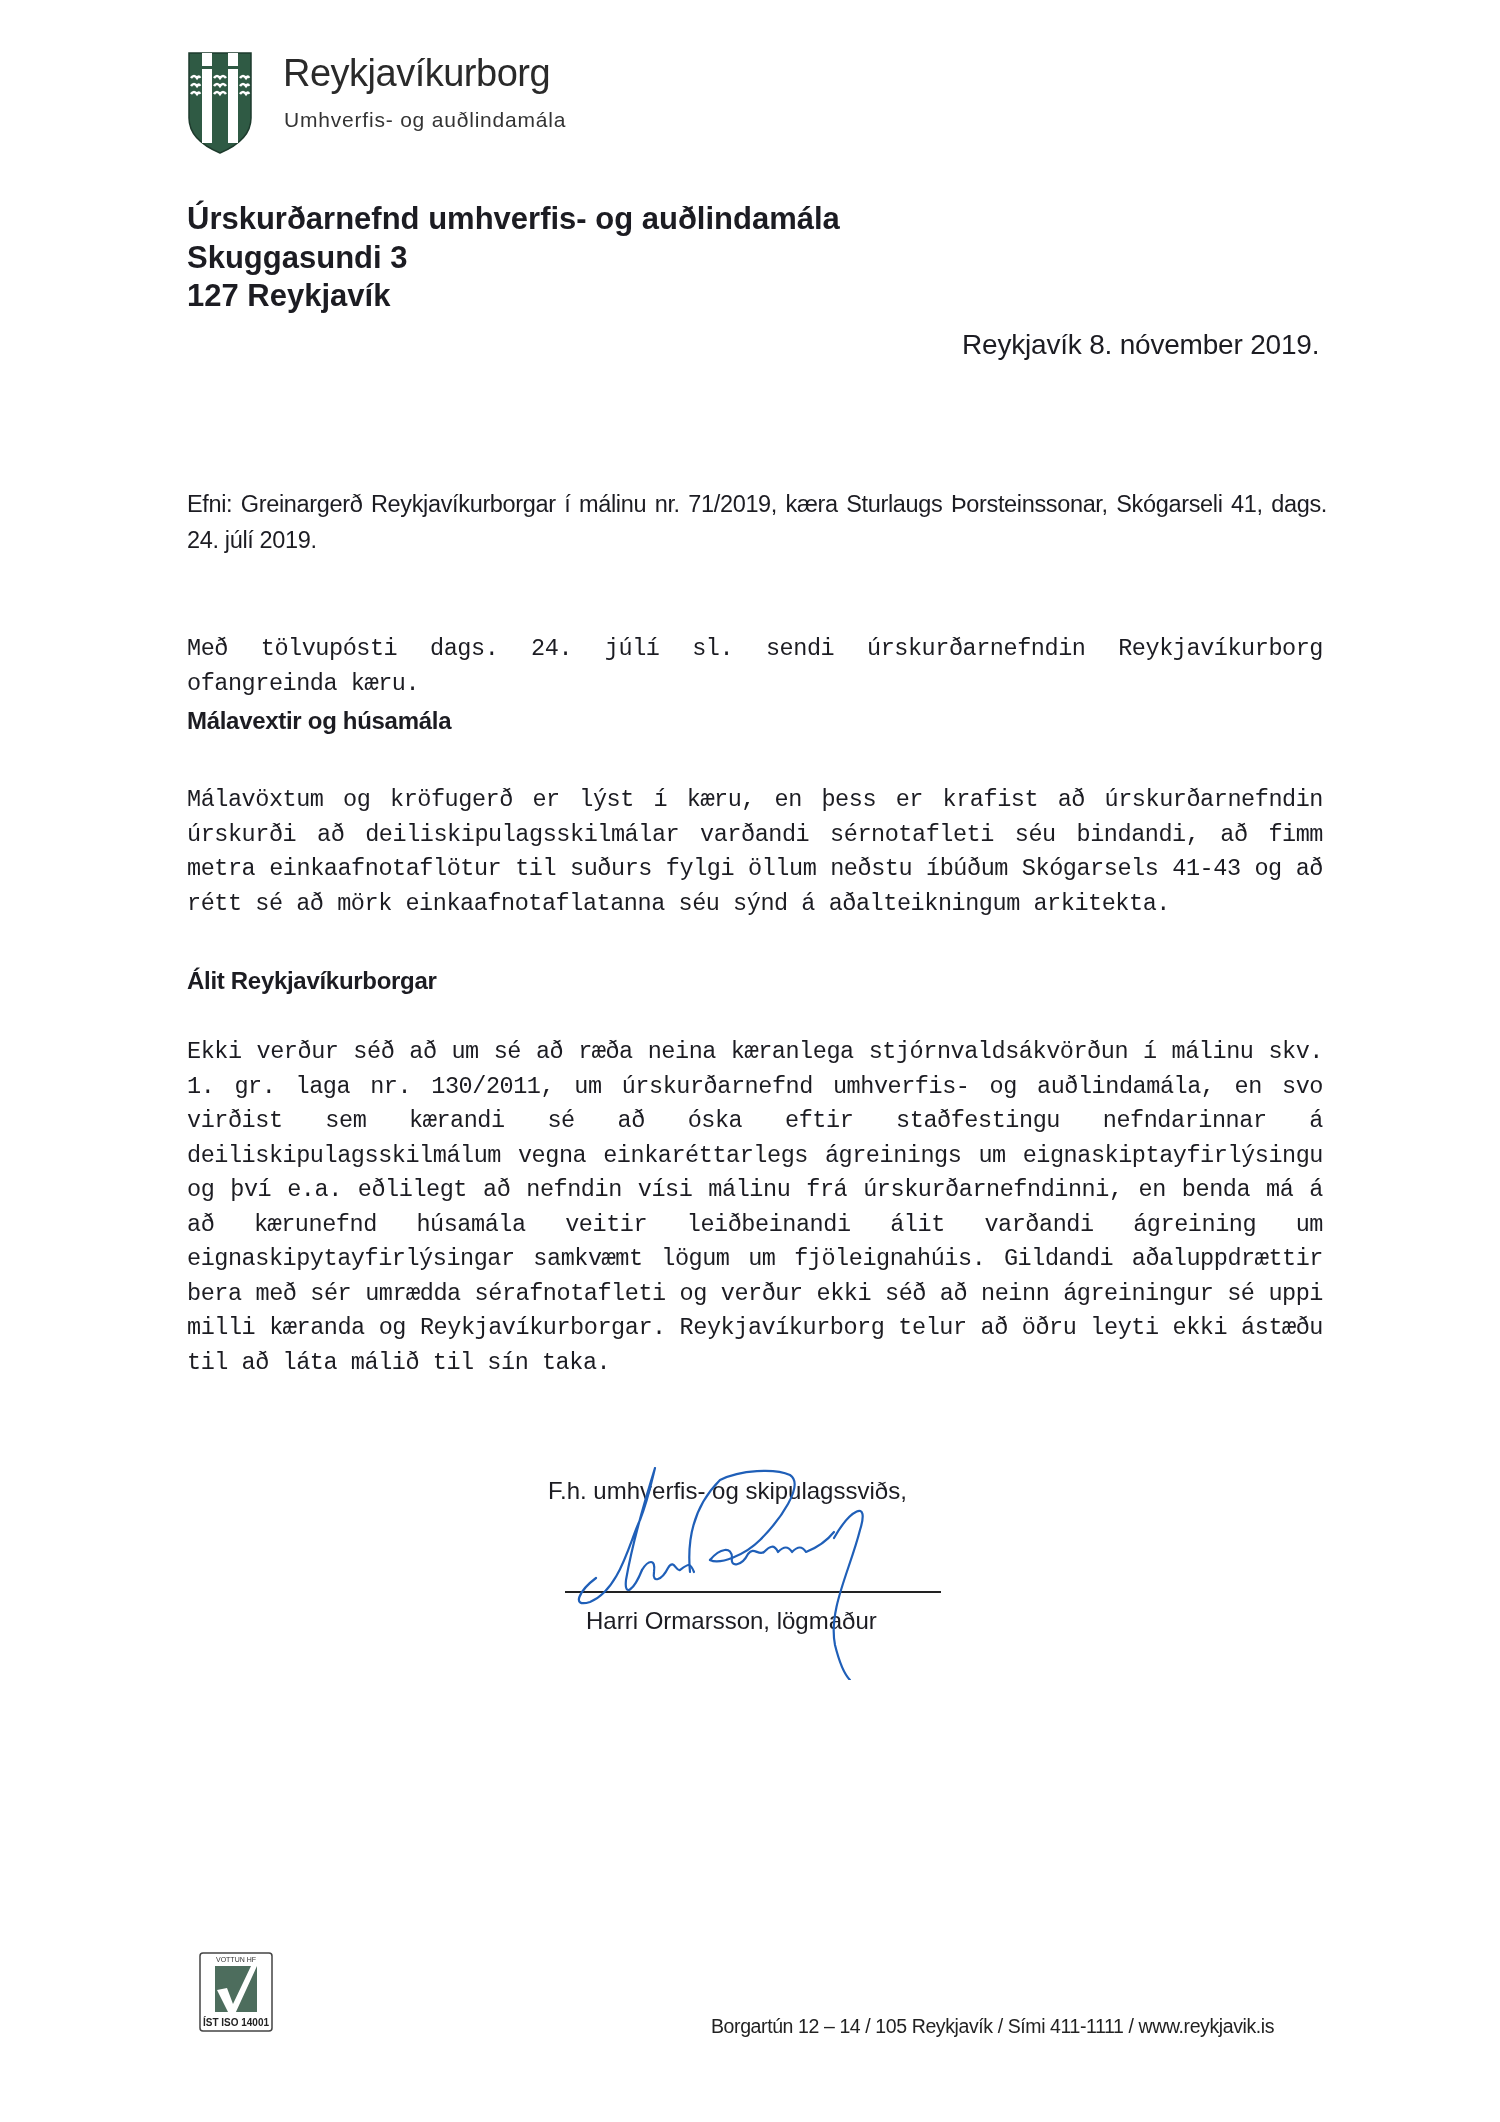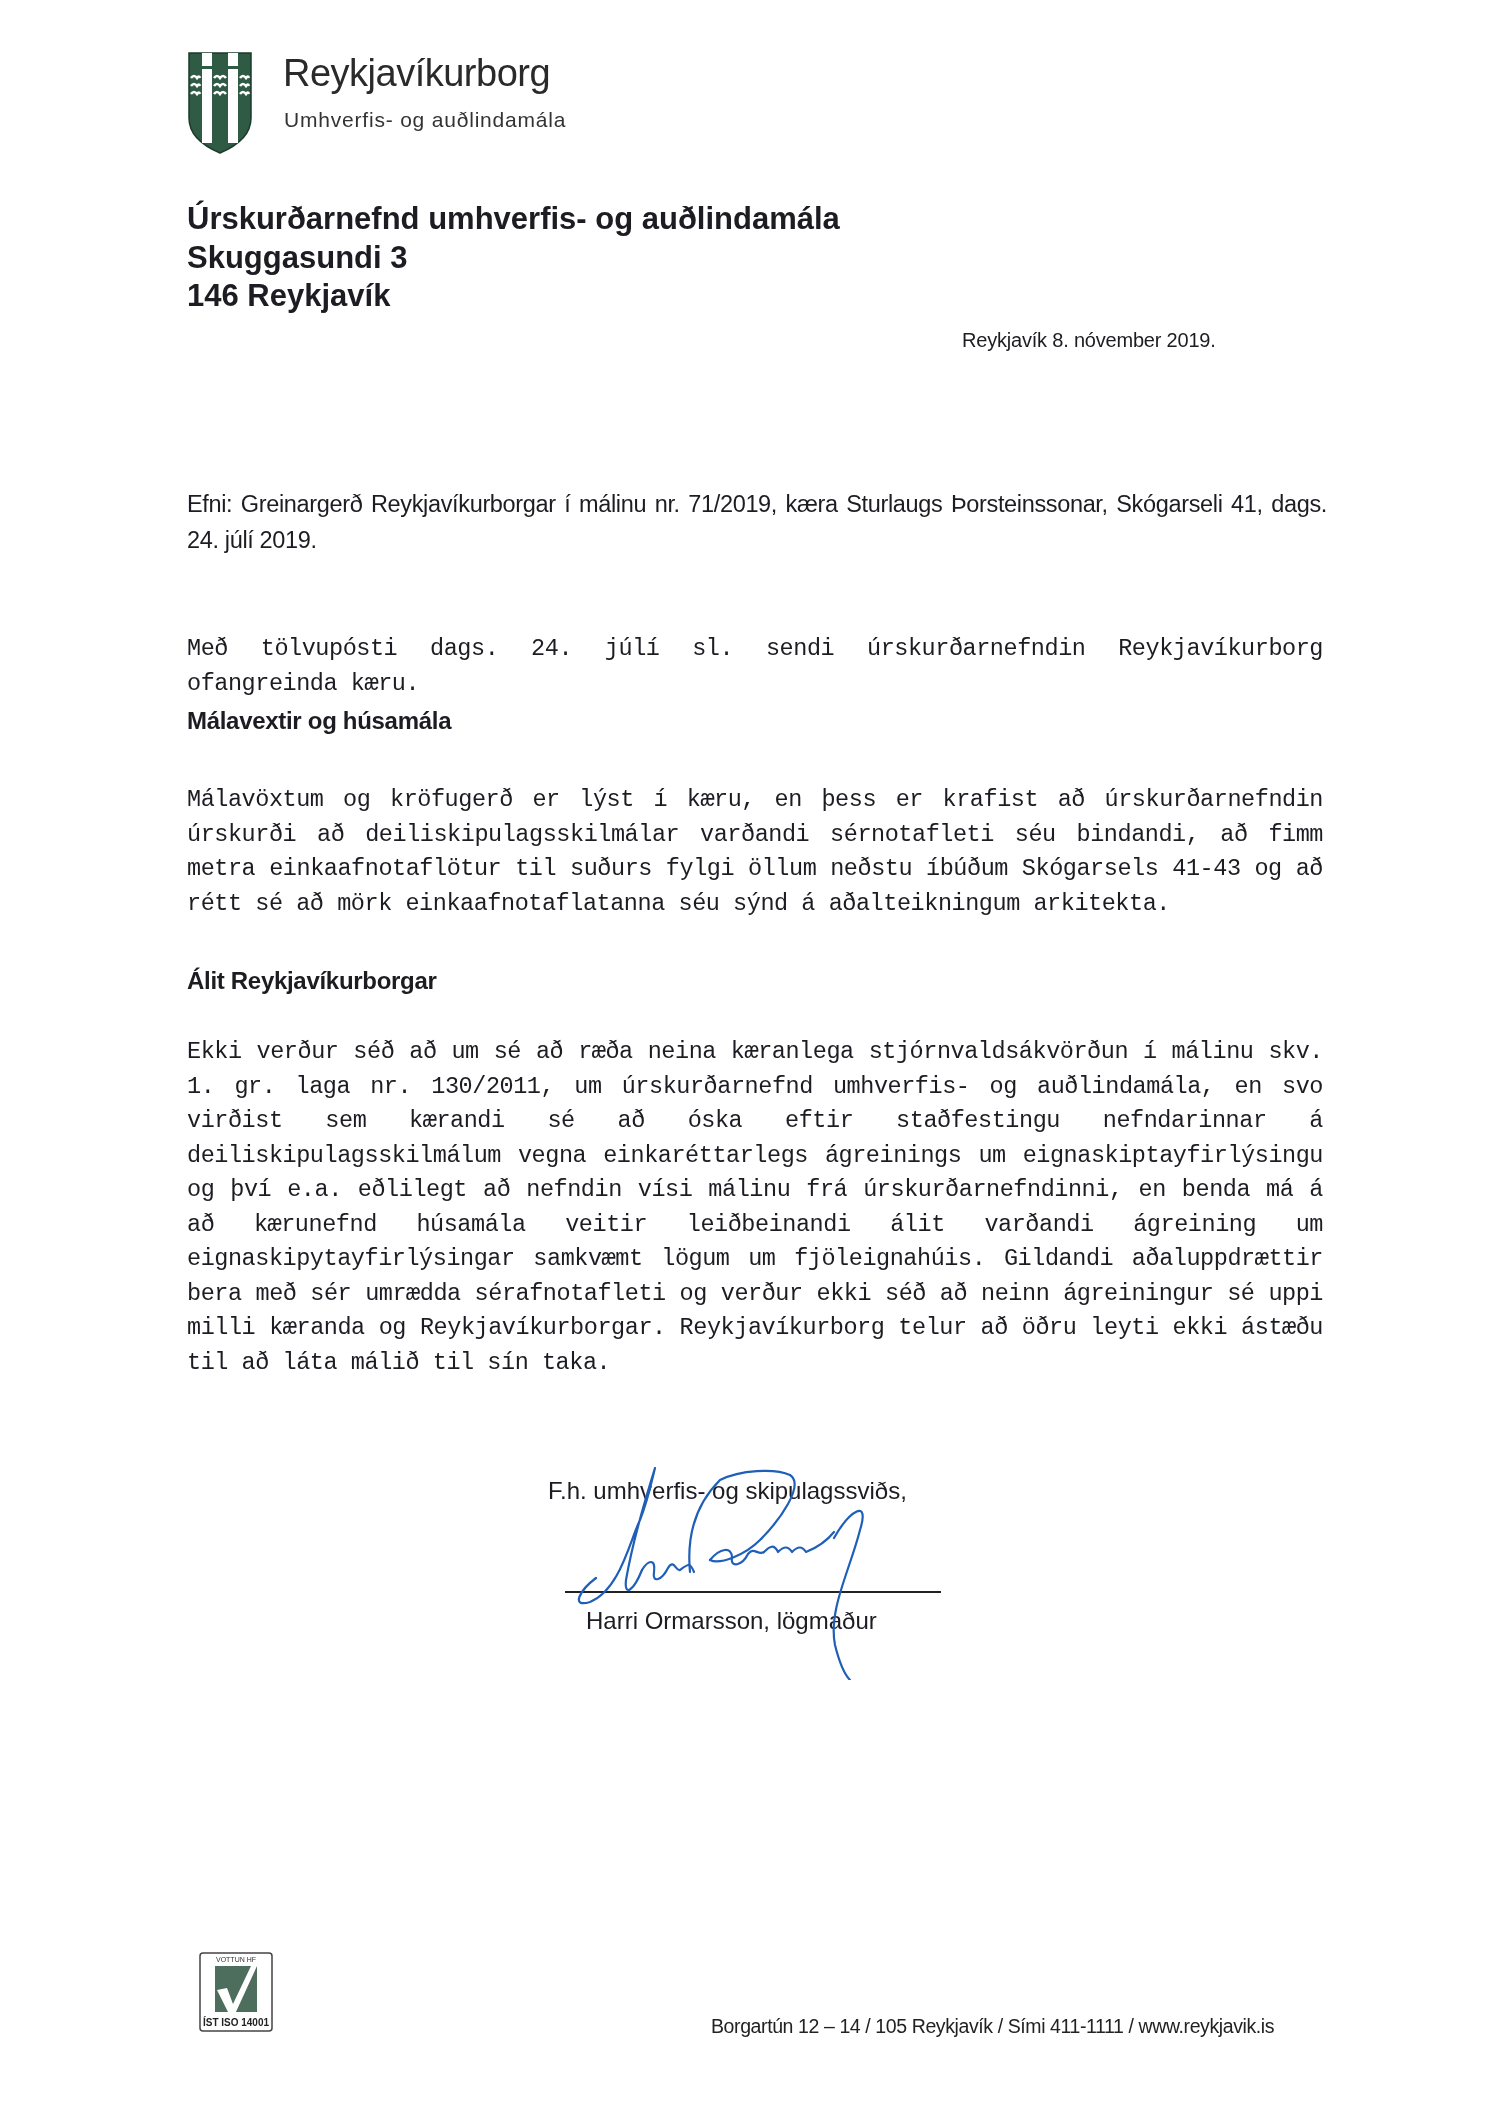--- a/index.html
+++ b/index.html
@@ -3,21 +3,21 @@
 <meta charset="utf-8">
 <style>
   html, body { margin: 0; padding: 0; background: #ffffff; }
   body { width: 1500px; height: 2122px; position: relative; overflow: hidden;
          font-family: "Liberation Sans", sans-serif; color: #1c1c22; }
   .abs { position: absolute; }
   .crest { left: 188px; top: 52px; width: 64px; height: 102px; }
   .org-name { left: 283px; top: 52px; font-size: 38px; color: #2a2a2a; letter-spacing: -0.5px; white-space: nowrap; }
   .org-dept { left: 284px; top: 108px; font-size: 21px; color: #333; letter-spacing: 0.8px; white-space: nowrap; }
   .addr { left: 187px; font-size: 31px; font-weight: bold; white-space: nowrap; transform-origin: left center; }
-  .date { left: 962px; top: 329px; font-size: 20px; white-space: nowrap; letter-spacing: -0.2px; }
+  .date { left: 962px; top: 329px; font-size: 28px; white-space: nowrap; letter-spacing: -0.2px; }
   .subject { left: 187px; top: 486px; width: 1140px; font-size: 23.5px; font-weight: normal; line-height: 36px; text-align: justify; letter-spacing: -0.35px; }
   .para { left: 187px; width: 1136px; font-size: 23.5px; line-height: 34.5px; text-align: justify; letter-spacing: -0.45px; font-family: Liberation Mono, monospace; }
   .heading { left: 187px; font-size: 24px; font-weight: bold; white-space: nowrap; letter-spacing: -0.3px; }
   .sig-closing { left: 548px; top: 1477px; font-size: 24px; white-space: nowrap; }
   .sig-line { left: 565px; top: 1591px; width: 376px; height: 2px; background: #222; }
   .sig-name { left: 586px; top: 1607px; font-size: 24px; white-space: nowrap; }
   .signature { left: 560px; top: 1450px; width: 420px; height: 230px; }
   .iso { left: 199px; top: 1952px; width: 74px; height: 80px; }
   .footer { left: 711px; top: 2015px; font-size: 19.5px; white-space: nowrap; letter-spacing: -0.4px; color: #222; }
 </style>
@@ -40,21 +40,21 @@
     <path d="M52,26 q3,-4 6,0 q2,-3 3,0"></path>
       <path d="M52,34 q3,-4 6,0 q2,-3 3,0"></path>
       <path d="M52,42 q3,-4 6,0 q2,-3 3,0"></path>
   </g>
 </svg>
 <div class="abs org-name">Reykjavíkurborg</div>
 <div class="abs org-dept">Umhverfis- og auðlindamála</div>
 
 <div class="abs addr" style="top:201px">Úrskurðarnefnd umhverfis- og auðlindamála</div>
 <div class="abs addr" style="top:240px">Skuggasundi 3</div>
-<div class="abs addr" style="top:278px">146 Reykjavík</div>
+<div class="abs addr" style="top:278px">127 Reykjavík</div>
 
 <div class="abs date">Reykjavík  8. nóvember 2019.</div>
 
 <div class="abs subject">Efni: Greinargerð Reykjavíkurborgar í málinu nr. 71/2019, kæra Sturlaugs Þorsteinssonar, Skógarseli 41, dags. 24. júlí 2019.</div>
 
 <div class="abs para" style="top:632px">Með tölvupósti dags. 24. júlí sl. sendi úrskurðarnefndin Reykjavíkurborg ofangreinda kæru.</div>
 
 <div class="abs heading" style="top:707px">Málavextir og húsamála</div>
 <div class="abs para" style="top:783px">Málavöxtum og kröfugerð er lýst í kæru,  en  þess er krafist að úrskurðarnefndin úrskurði að deiliskipulagsskilmálar varðandi sérnotafleti séu bindandi, að fimm metra einkaafnotaflötur til suðurs fylgi öllum neðstu íbúðum Skógarsels 41-43 og að rétt sé að mörk einkaafnotaflatanna séu sýnd á aðalteikningum arkitekta.</div>
 

